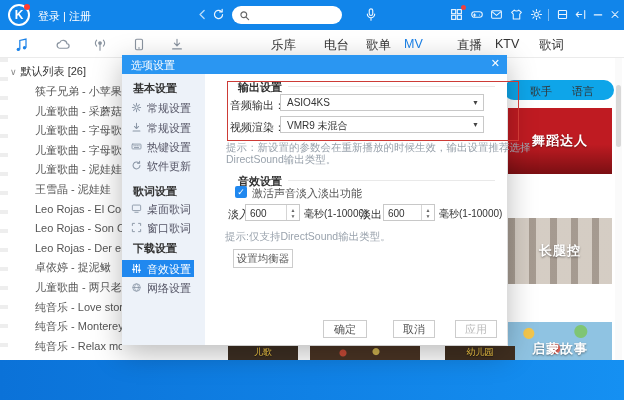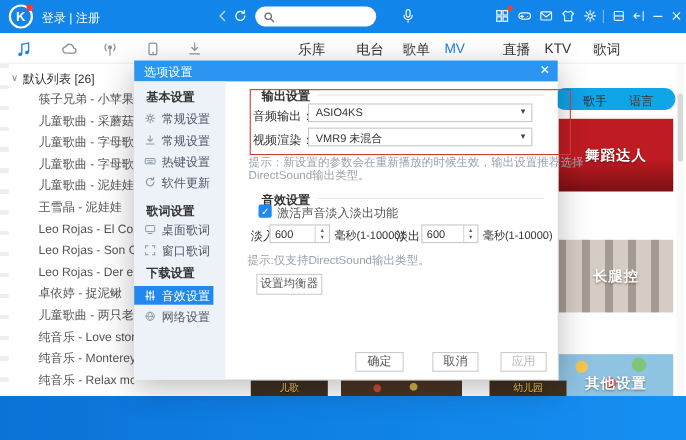--- a/index.html
+++ b/index.html
@@ -261,21 +261,21 @@
       <span class="filter" style="left:68px">语言</span>
     </div>
 
     <div class="card card1">
       <span class="card-label">舞蹈达人</span>
     </div>
     <div class="card card2">
       <span class="card-label">长腿控</span>
     </div>
     <div class="card card3">
-      <span class="card-label">其他设置</span>
+      <span class="card-label">启蒙故事</span>
     </div>
 
     <div class="bcard bc1">
       <span>儿歌</span>
       </div>
     <div class="bcard bc2">
       <span></span>
       </div>
     <div class="bcard bc3">
       <span>幼儿园</span>

